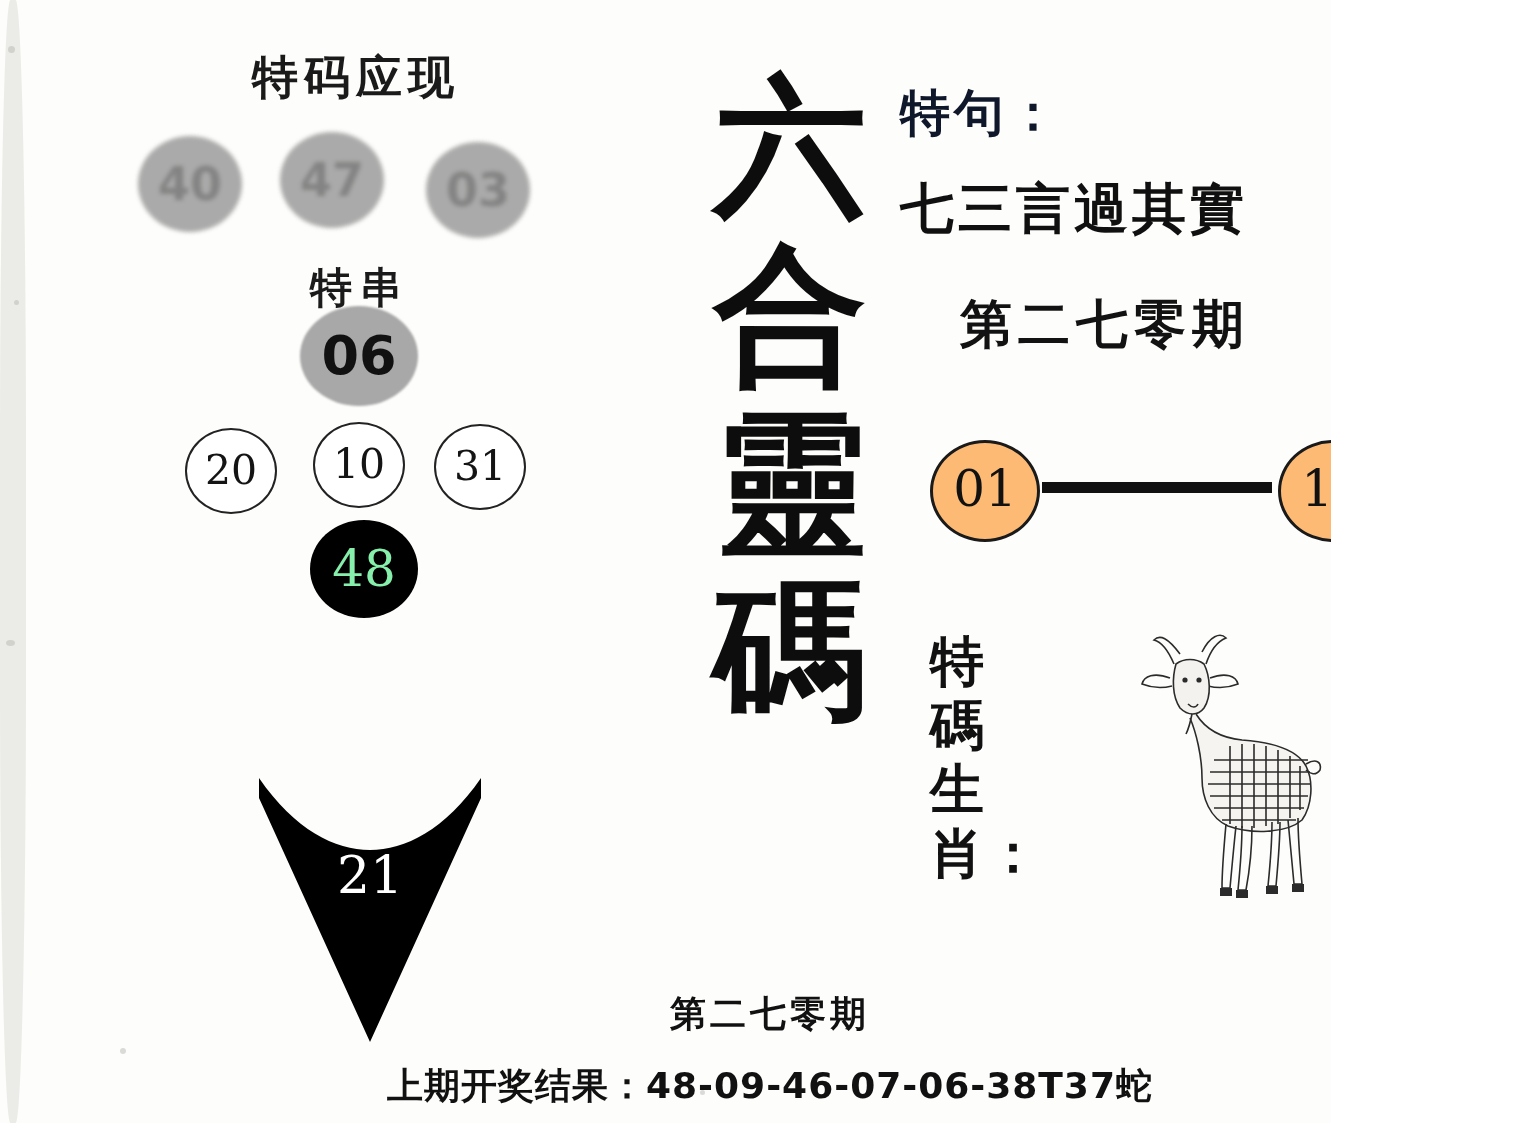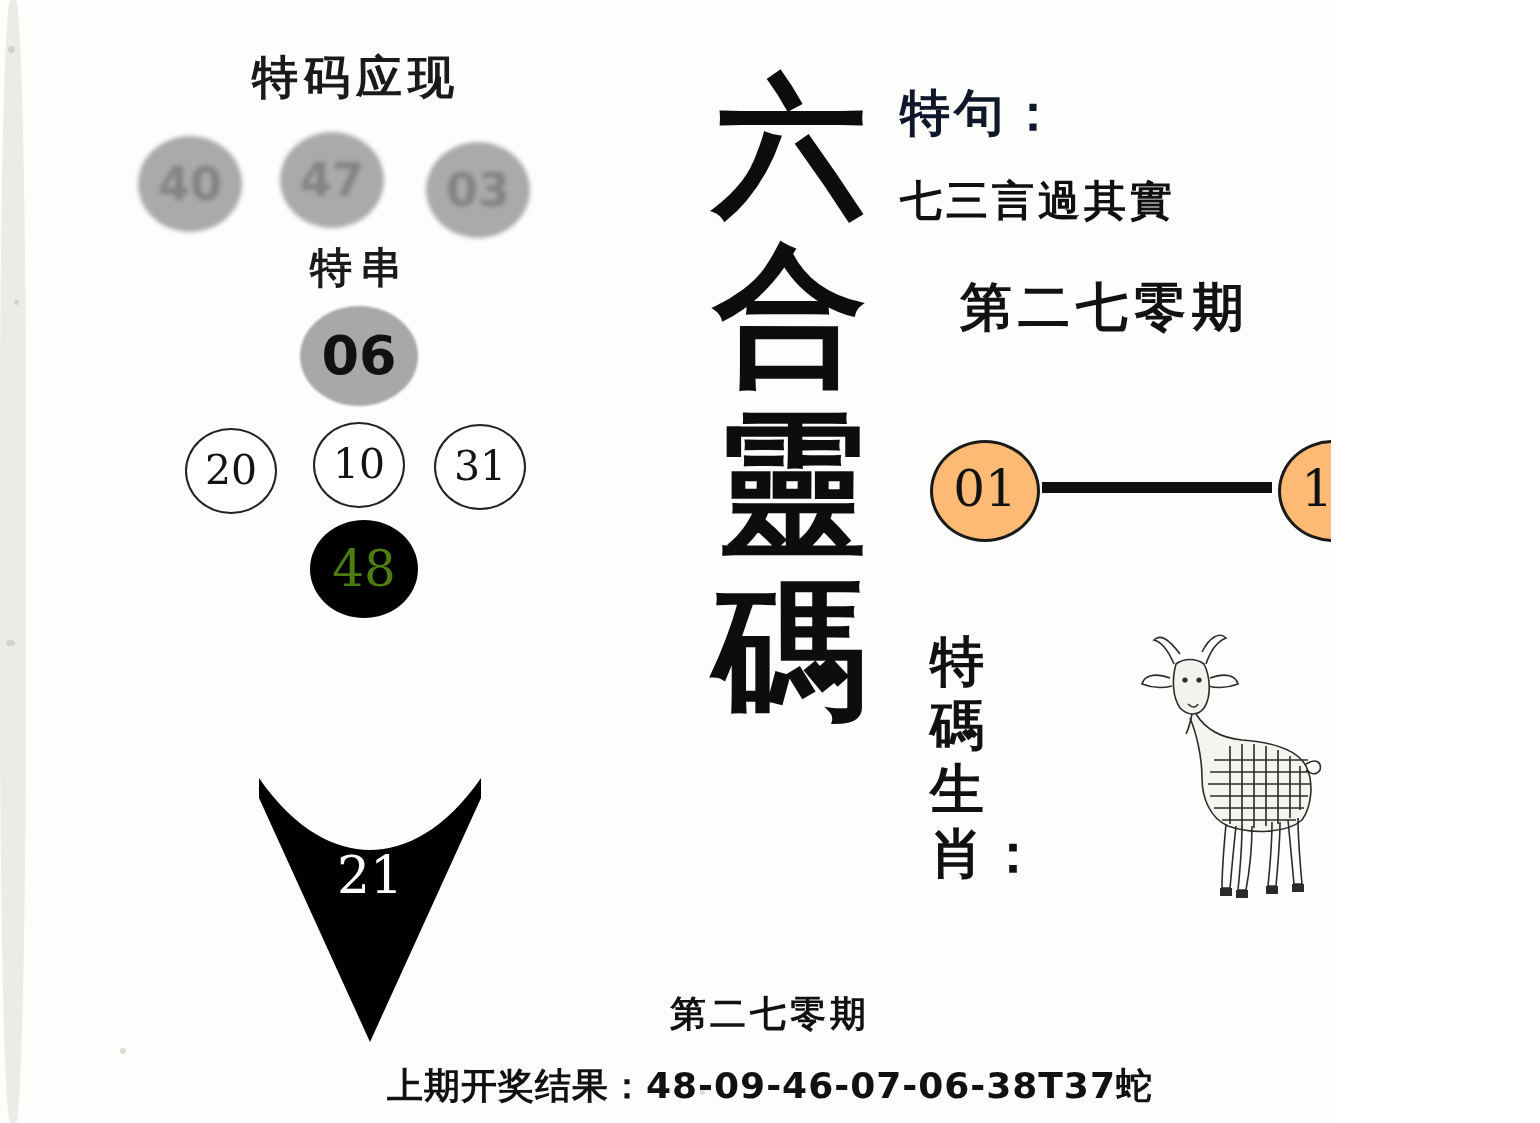--- a/index.html
+++ b/index.html
@@ -132,21 +132,21 @@
   }
   .ball-outline.o1 { left: 5px;   top: 10px; }
   .ball-outline.o2 { left: 133px; top: 4px; }
   .ball-outline.o3 { left: 254px; top: 6px; }
 
   
   .ball-black {
     position: absolute;
     border-radius: 50%;
     background: #000;
-    color: #4d7c0f;
+    color: #86efac;
     text-align: center;
     font-family: "DejaVu Serif", "Liberation Serif", serif;
   }
   .ball-48 {
     left: 310px; top: 520px;
     width: 108px; height: 98px;
     line-height: 98px;
     font-size: 50px;
   }
   .ball-25 {
@@ -202,21 +202,21 @@
   }
   .tj-label {
     font-size: 50px;
     font-weight: bold;
     color: #0f172a;
     letter-spacing: 4px;
     font-family: "DejaVu Serif", "Liberation Serif", serif;
   }
   .tj-phrase {
     margin-top: 26px;
-    font-size: 42px;
+    font-size: 54px;
     font-weight: bold;
     color: #101010;
     letter-spacing: 4px;
     font-family: "DejaVu Serif", "Liberation Serif", serif;
   }
   .tm-shuxian {
     margin-top: 44px;
     margin-left: 60px;
     font-size: 52px;
     font-weight: bold;
@@ -320,21 +320,21 @@
   <div class="left-col">
     <div class="cn-head title-temaoxian">特码应现</div>
   </div>
 
   <div class="blur-row">
     <div class="ball-blur b1">40</div>
     <div class="ball-blur b2">47</div>
     <div class="ball-blur b3">03</div>
   </div>
 
-  <div class="cn-head title-techuan" style="position:absolute;left:130px;top:224px;width:440px;font-family:Liberation Mono, monospace;">特串</div>
+  <div class="cn-head title-techuan" style="position:absolute;left:130px;top:244px;width:440px;font-family:Liberation Mono, monospace;">特串</div>
 
   <div class="ball-grey"></div>
   <div class="ball-grey-label">06</div>
 
   <div class="outline-row">
     <div class="ball-outline o1">20</div>
     <div class="ball-outline o2">10</div>
     <div class="ball-outline o3">31</div>
   </div>
 

